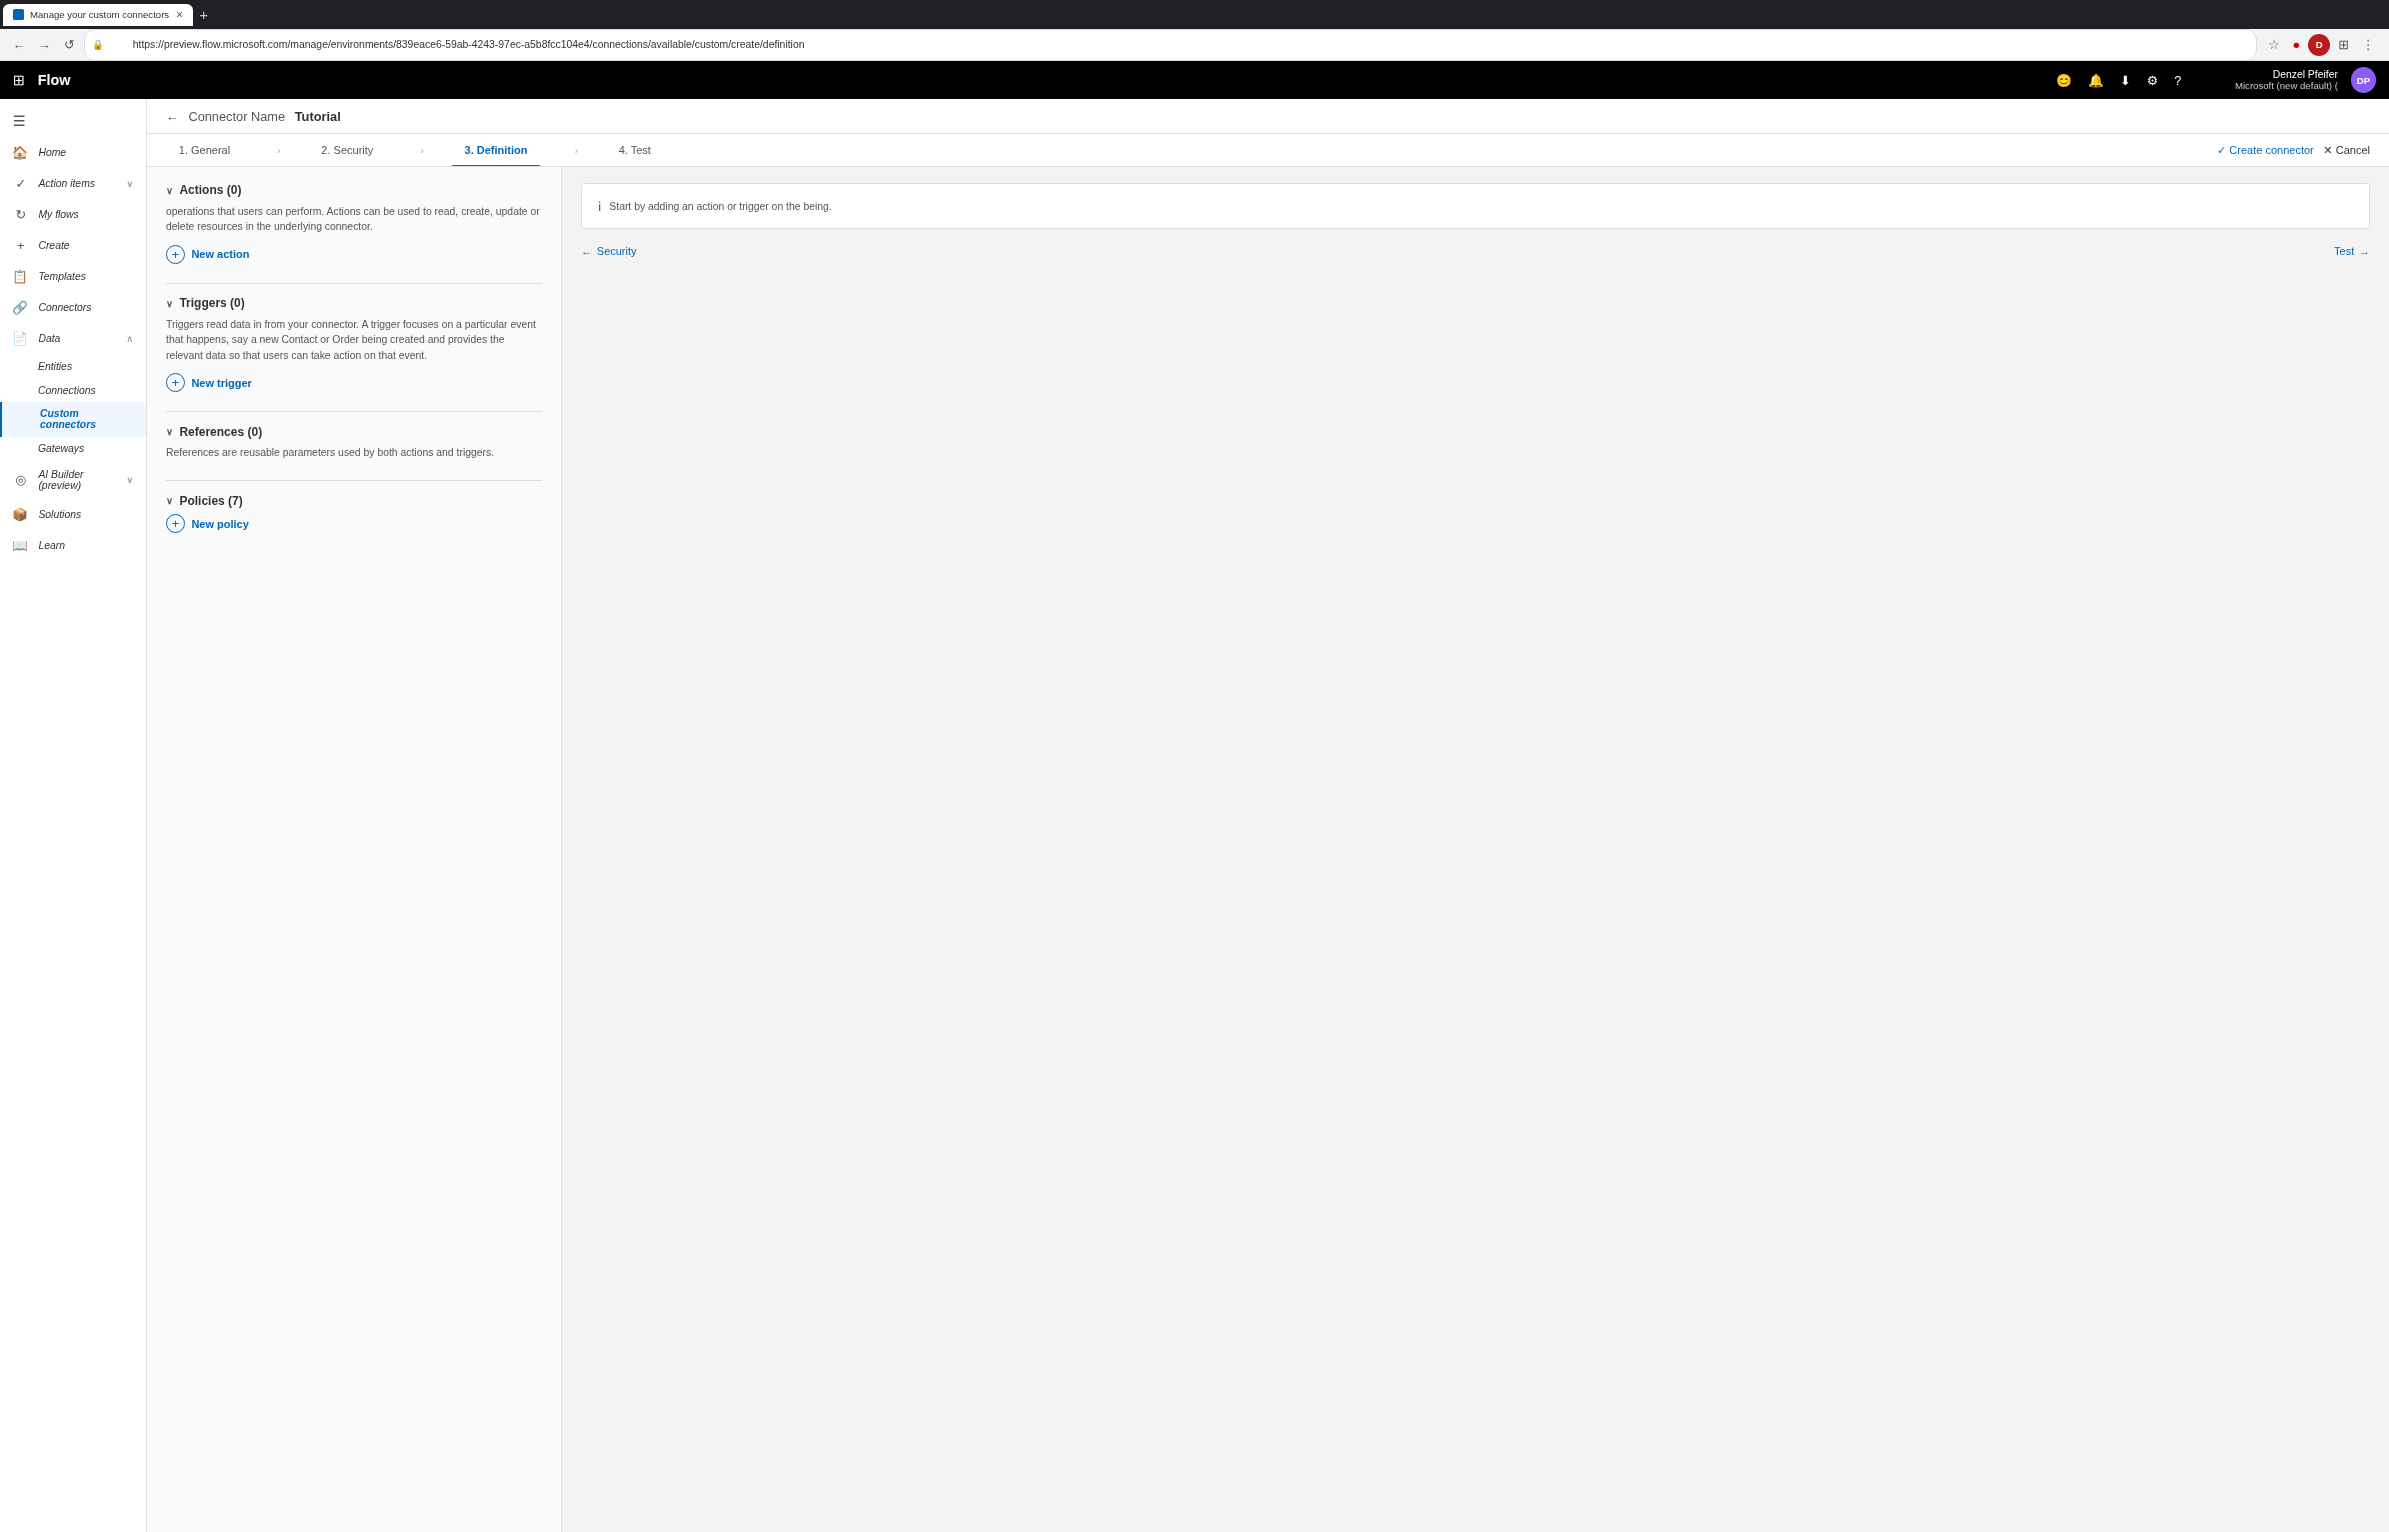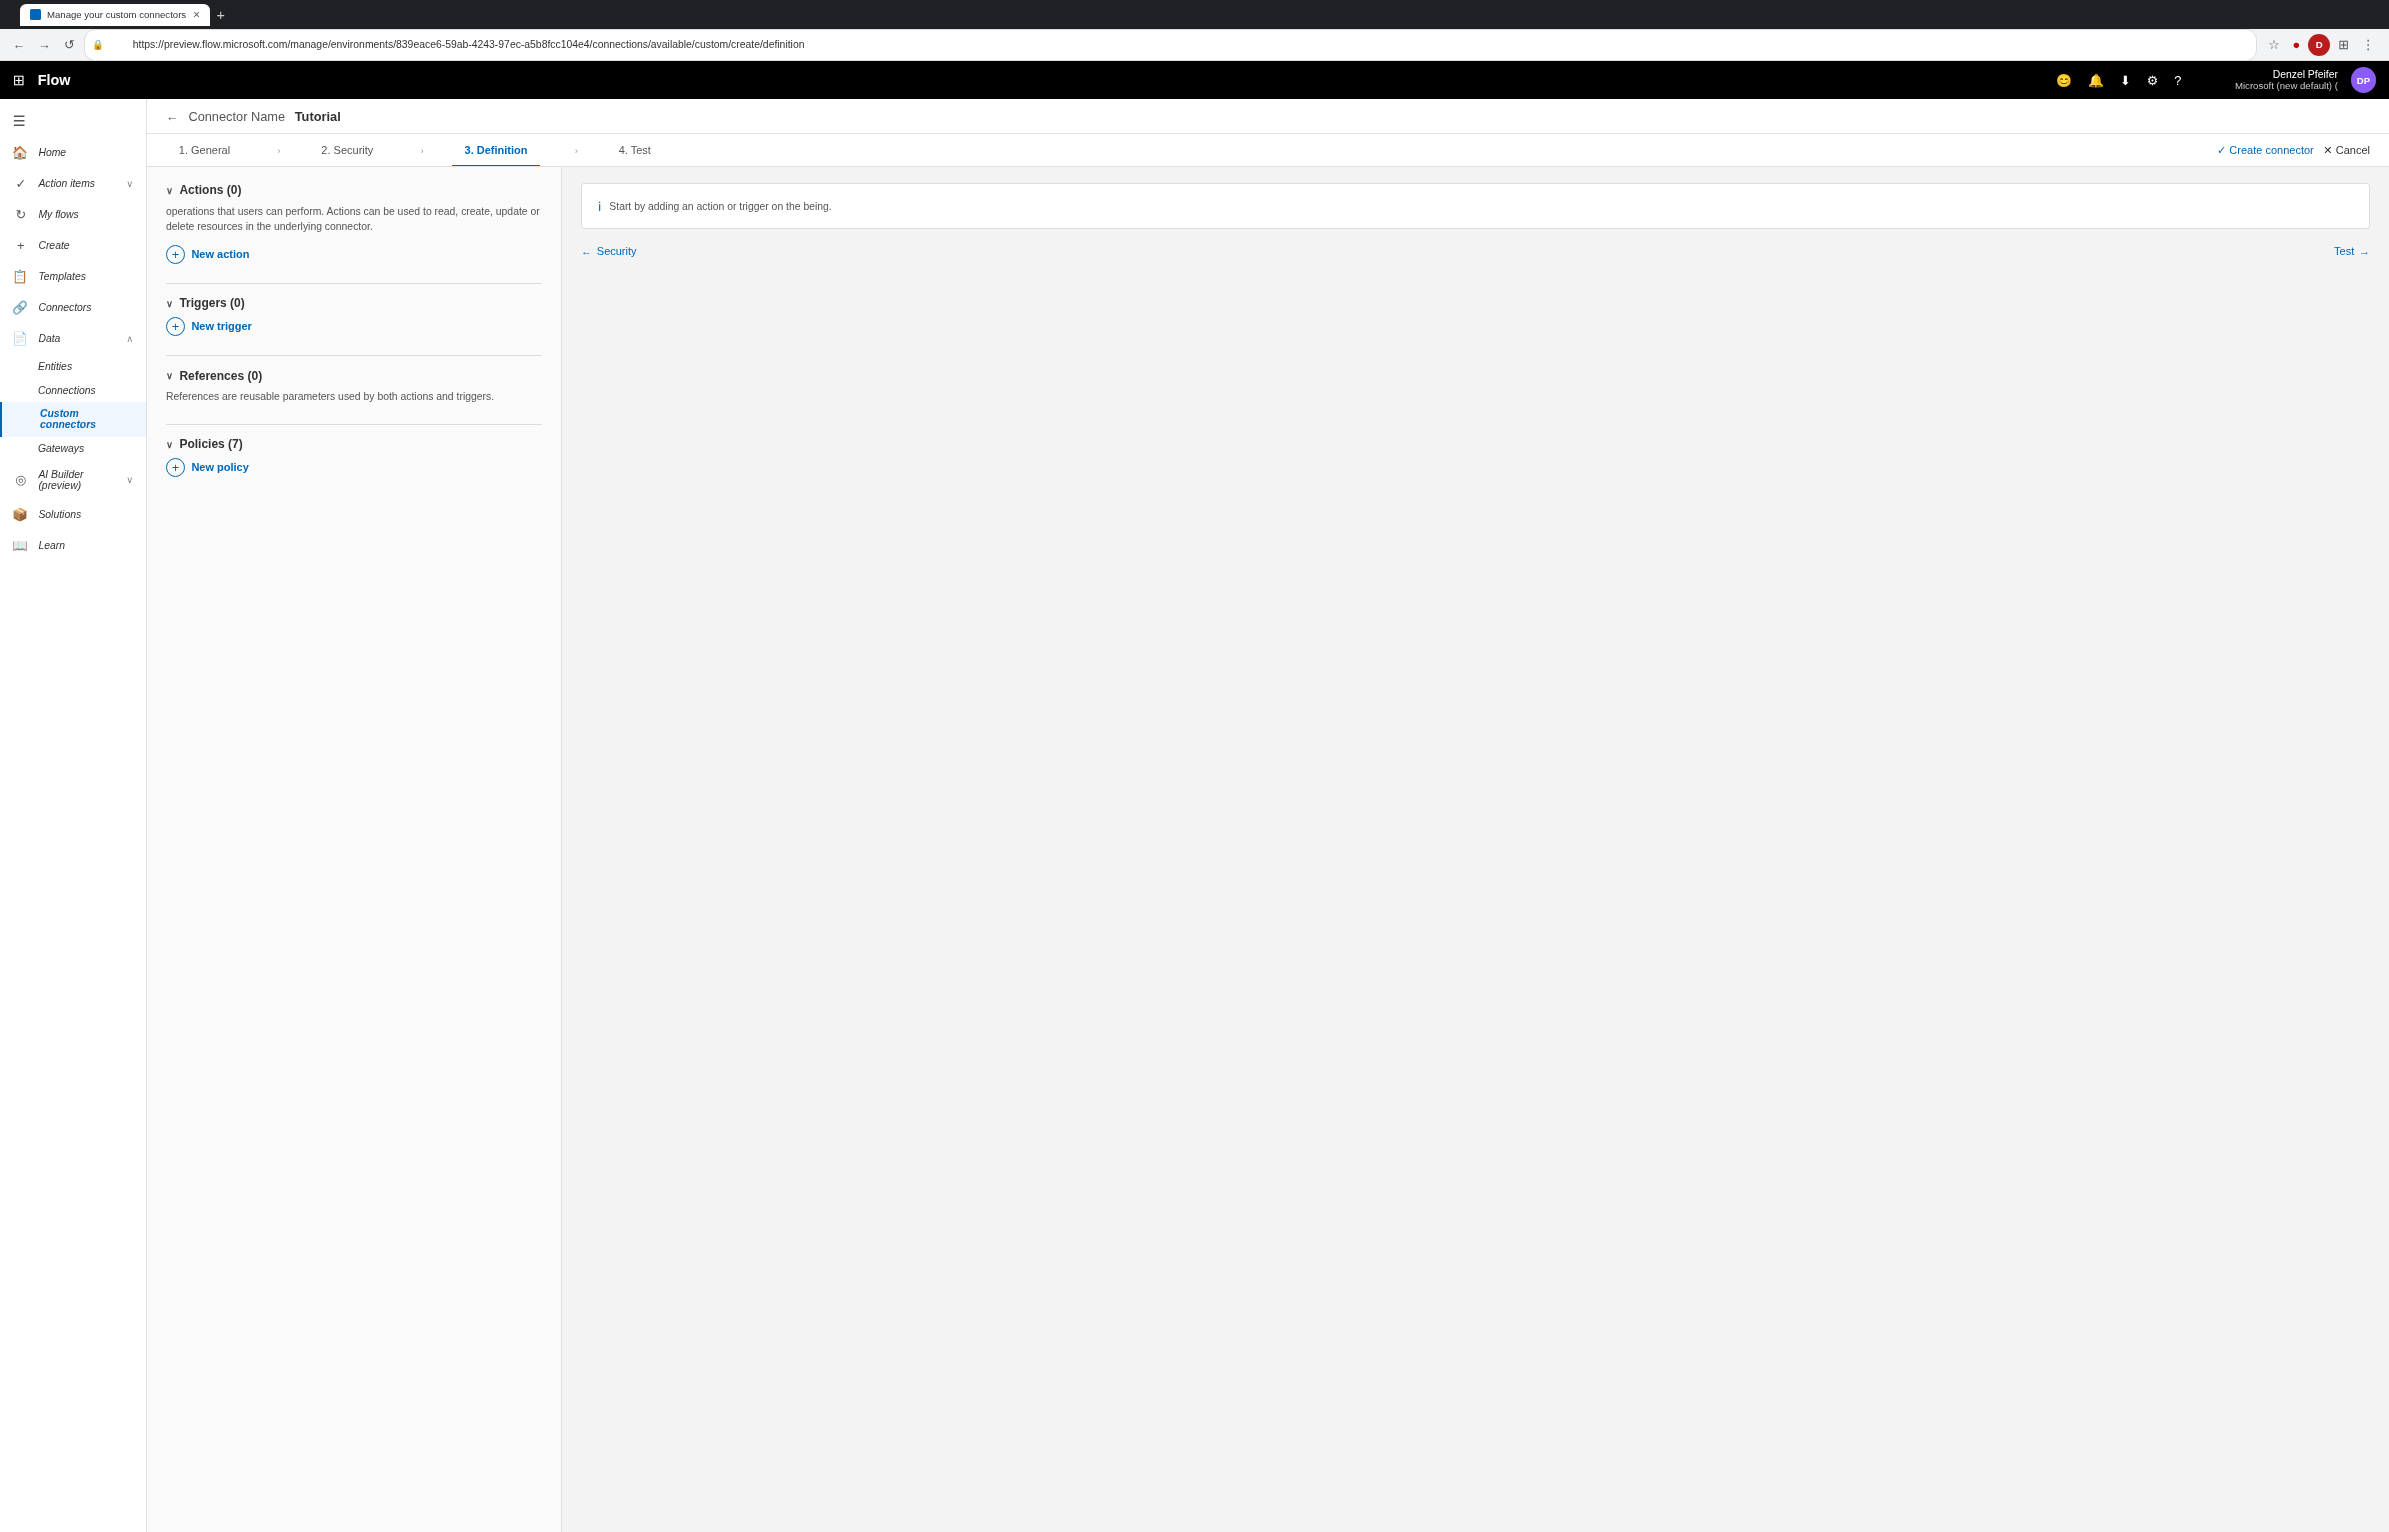--- a/index.html
+++ b/index.html
@@ -4,21 +4,21 @@
   <style>
     * { box-sizing: border-box; margin: 0; padding: 0; }
     body { font-family: 'Segoe UI', sans-serif; font-size: 11px; background: #f3f3f3; }
 
     
     .browser-chrome {
       background: #202124;
       height: 29px;
       display: flex;
       align-items: center;
-      padding: 0 20px;
+      padding: 0 3px;
       gap: 6.4px;
     }
     .browser-tab {
       background: #fff;
       border-radius: 6.4px 6.4px 0 0;
       height: 22px;
       display: flex;
       align-items: center;
       padding: 0 9.6px;
       gap: 6.4px;
@@ -506,20 +506,21 @@
             </button>
           </div>
 
           <hr class="section-divider">
 
           <div class="section-block">
             <div class="section-header">
               <span class="section-chevron">∨</span>
               <span>Triggers (0)</span>
             </div>
+            <p class="section-desc">Triggers read data in from your connector. A trigger focuses on a particular event that happens, say a new Contact or Order being created and provides the relevant data so that users can take action on that event.</p>
             <button class="add-btn">
               <span class="add-btn-circle">+</span>
               <span>New trigger</span>
             </button>
           </div>
 
           <hr class="section-divider">
 
           <div class="section-block">
             <div class="section-header">

